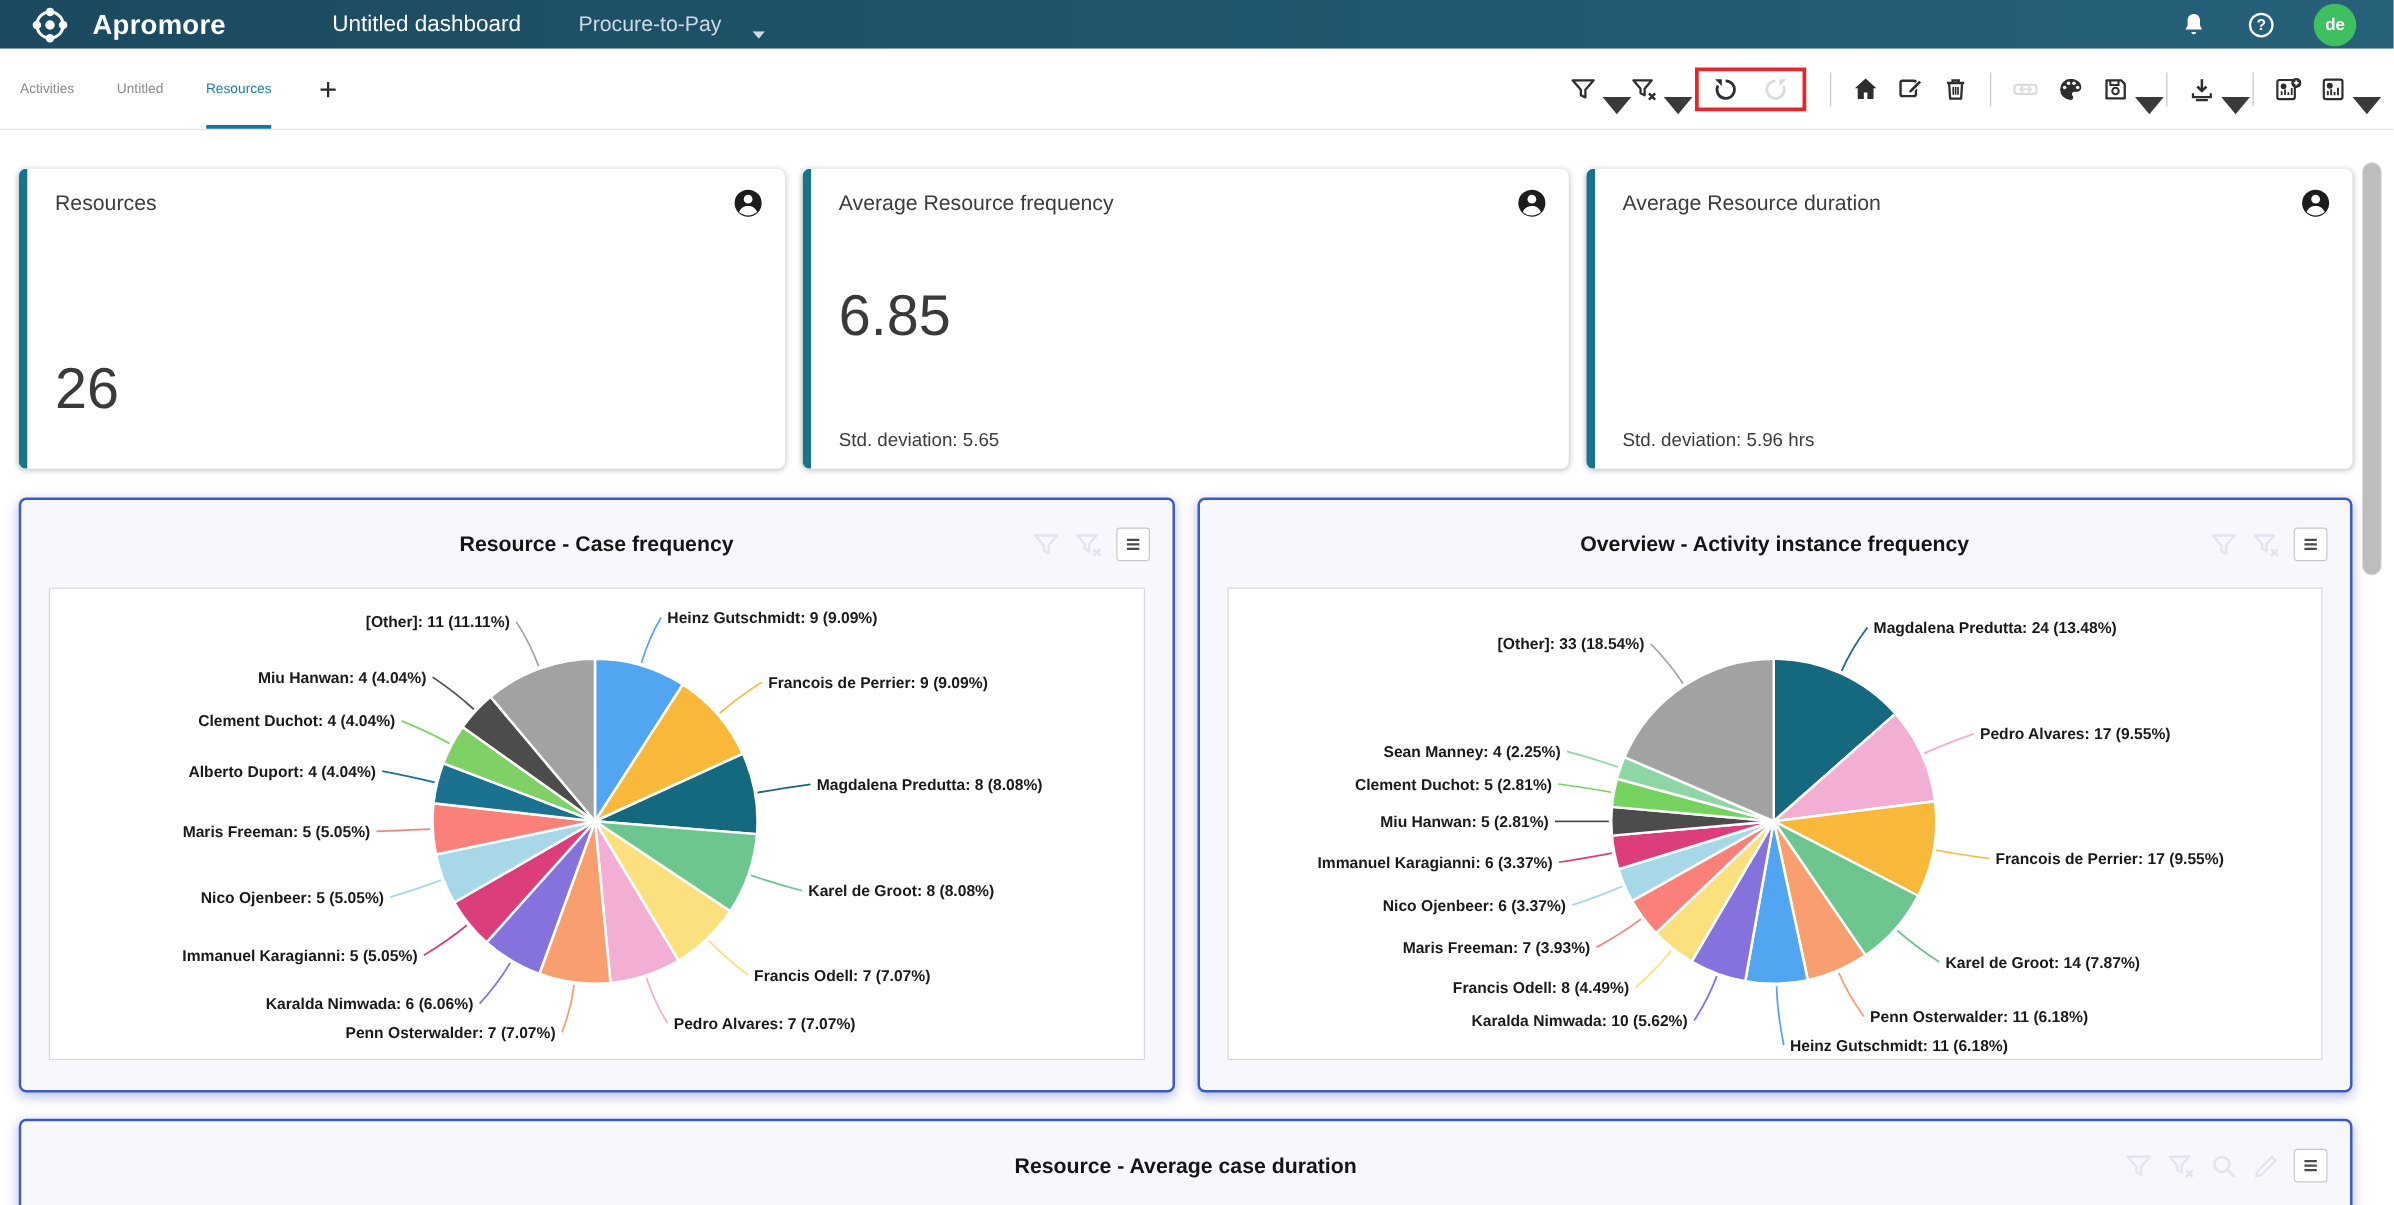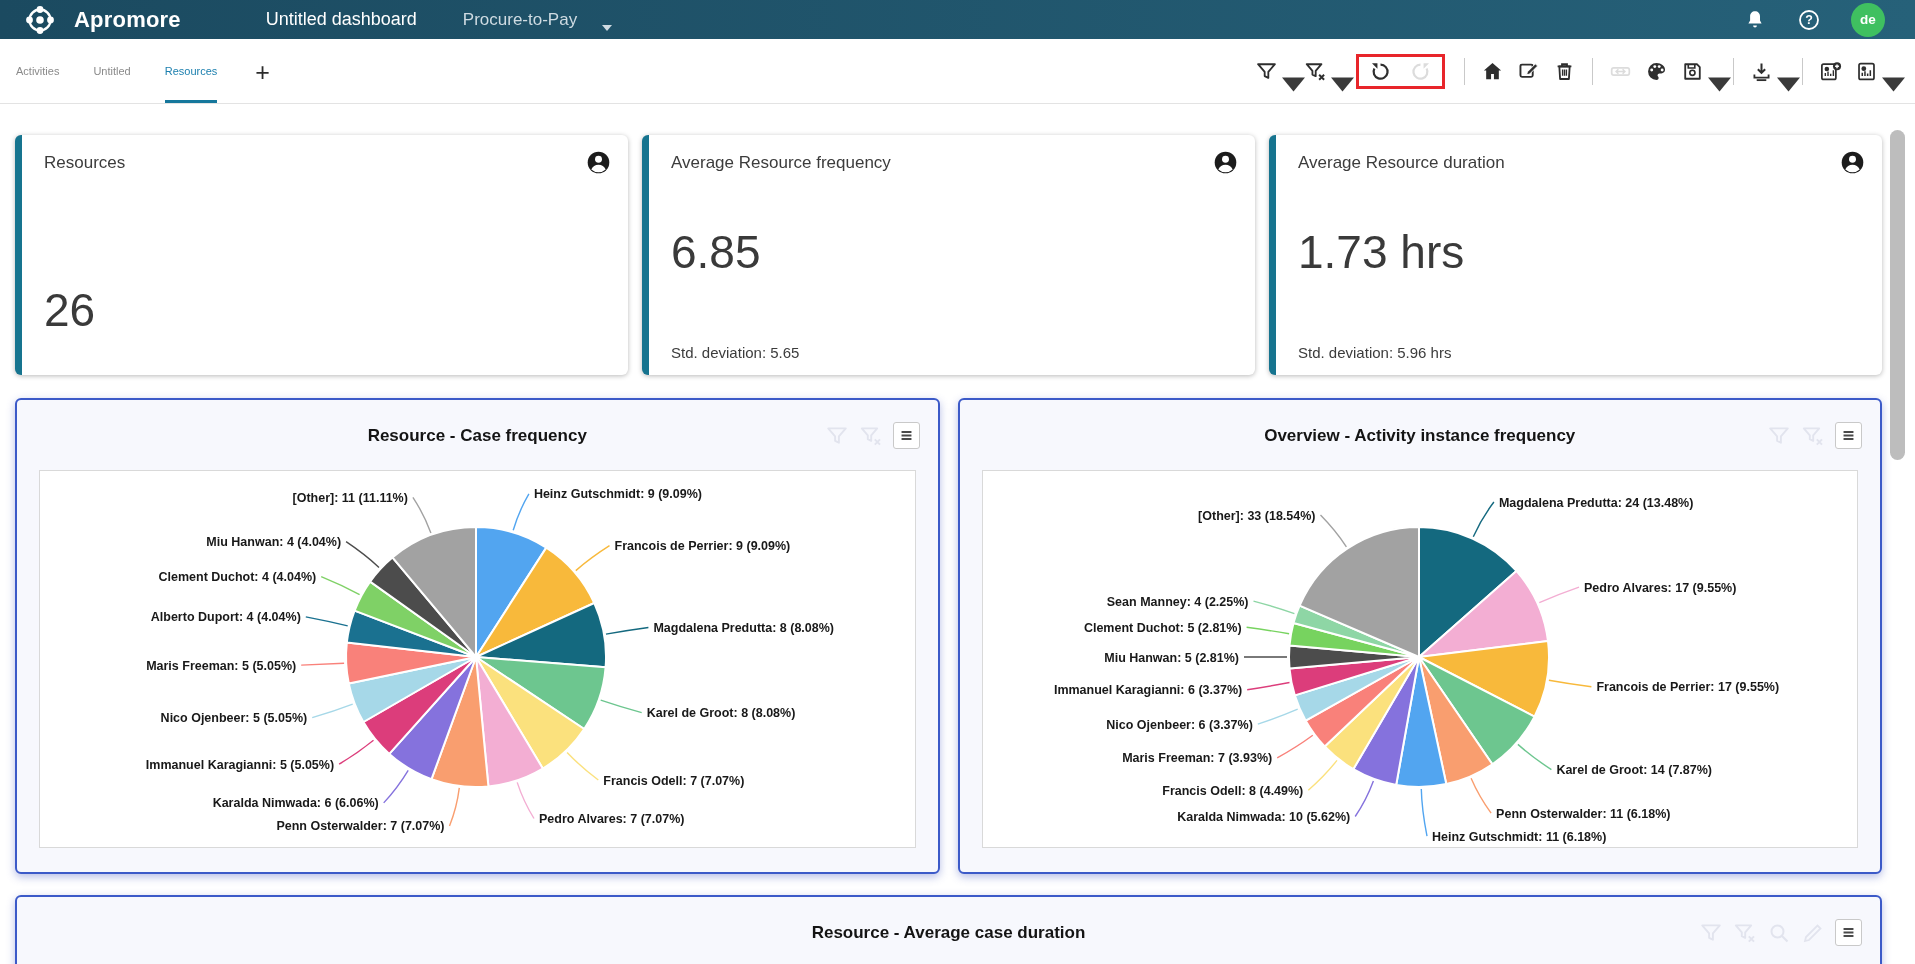--- a/index.html
+++ b/index.html
@@ -299,21 +299,20 @@
       </article>
       <article class="kpi-card">
         <div class="kpi-title">Average Resource duration</div>
         <span class="kpi-person">
           <svg viewBox="0 0 24 24" width="27" height="27">
             <circle cx="12" cy="12" r="9.6" fill="currentColor"></circle>
             <circle cx="12" cy="9.2" r="3.1" fill="#fff"></circle>
             <path d="M5.6 18.3c1.1-2.9 3.5-4.3 6.4-4.3s5.3 1.4 6.4 4.3a9.6 9.6 0 0 1-12.8 0z" fill="#fff"></path>
           </svg>
         </span>
-        <div class="kpi-value">1.73 hrs</div>
         <div class="kpi-sub">Std. deviation: 5.96 hrs</div>
       </article>
     </section>
 
   <section class="charts-row">
     <article class="chart-card">
       <div class="chart-head">
         <h3 class="chart-title">Resource - Case frequency</h3>
         <div class="chart-tools">
             <button class="tool-faint"><span><svg viewBox="0 0 24 24">

